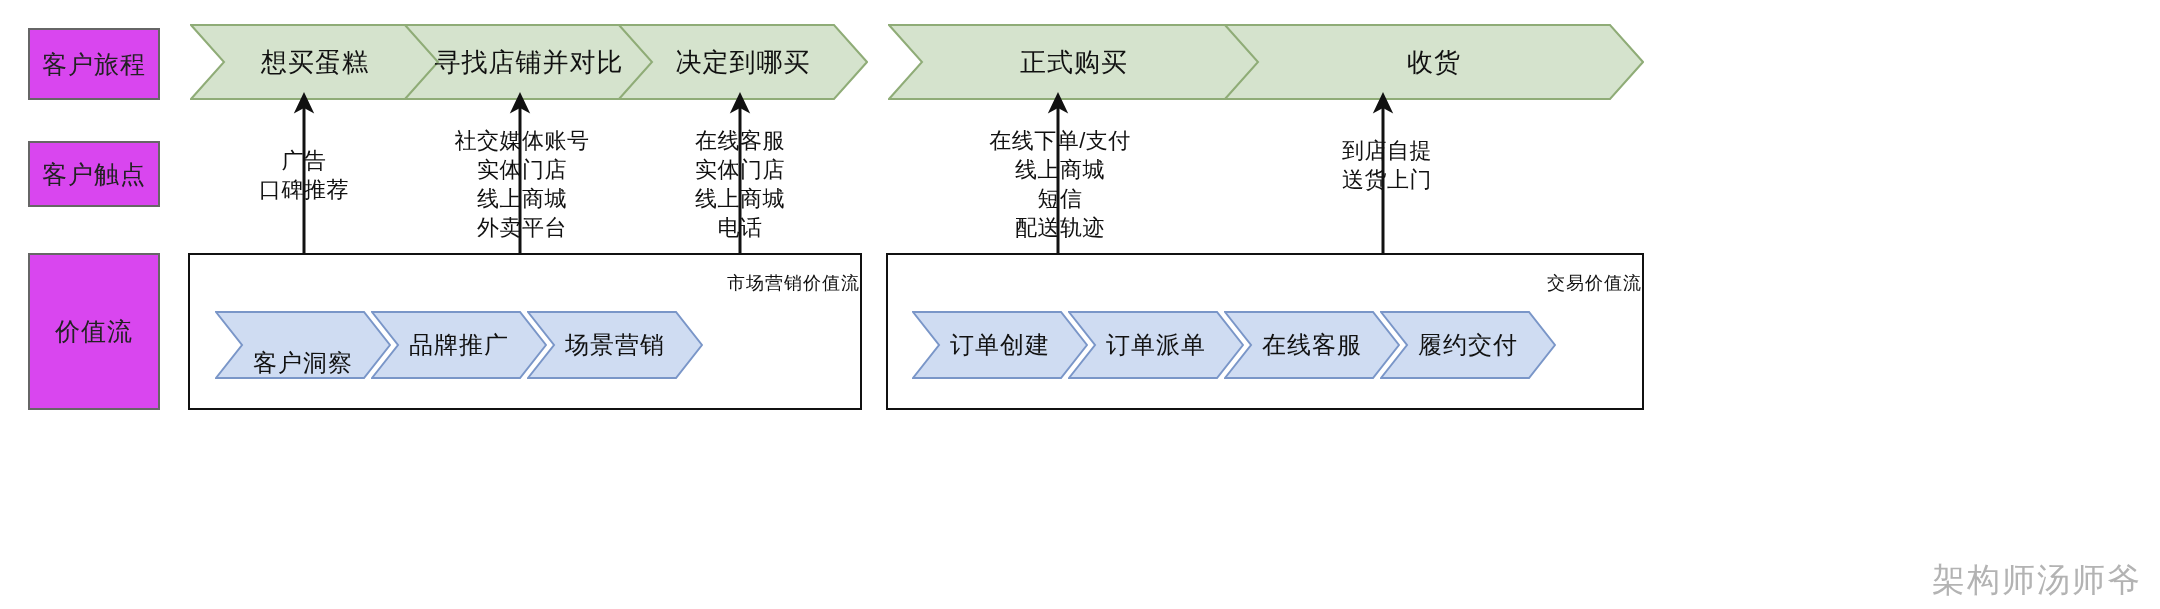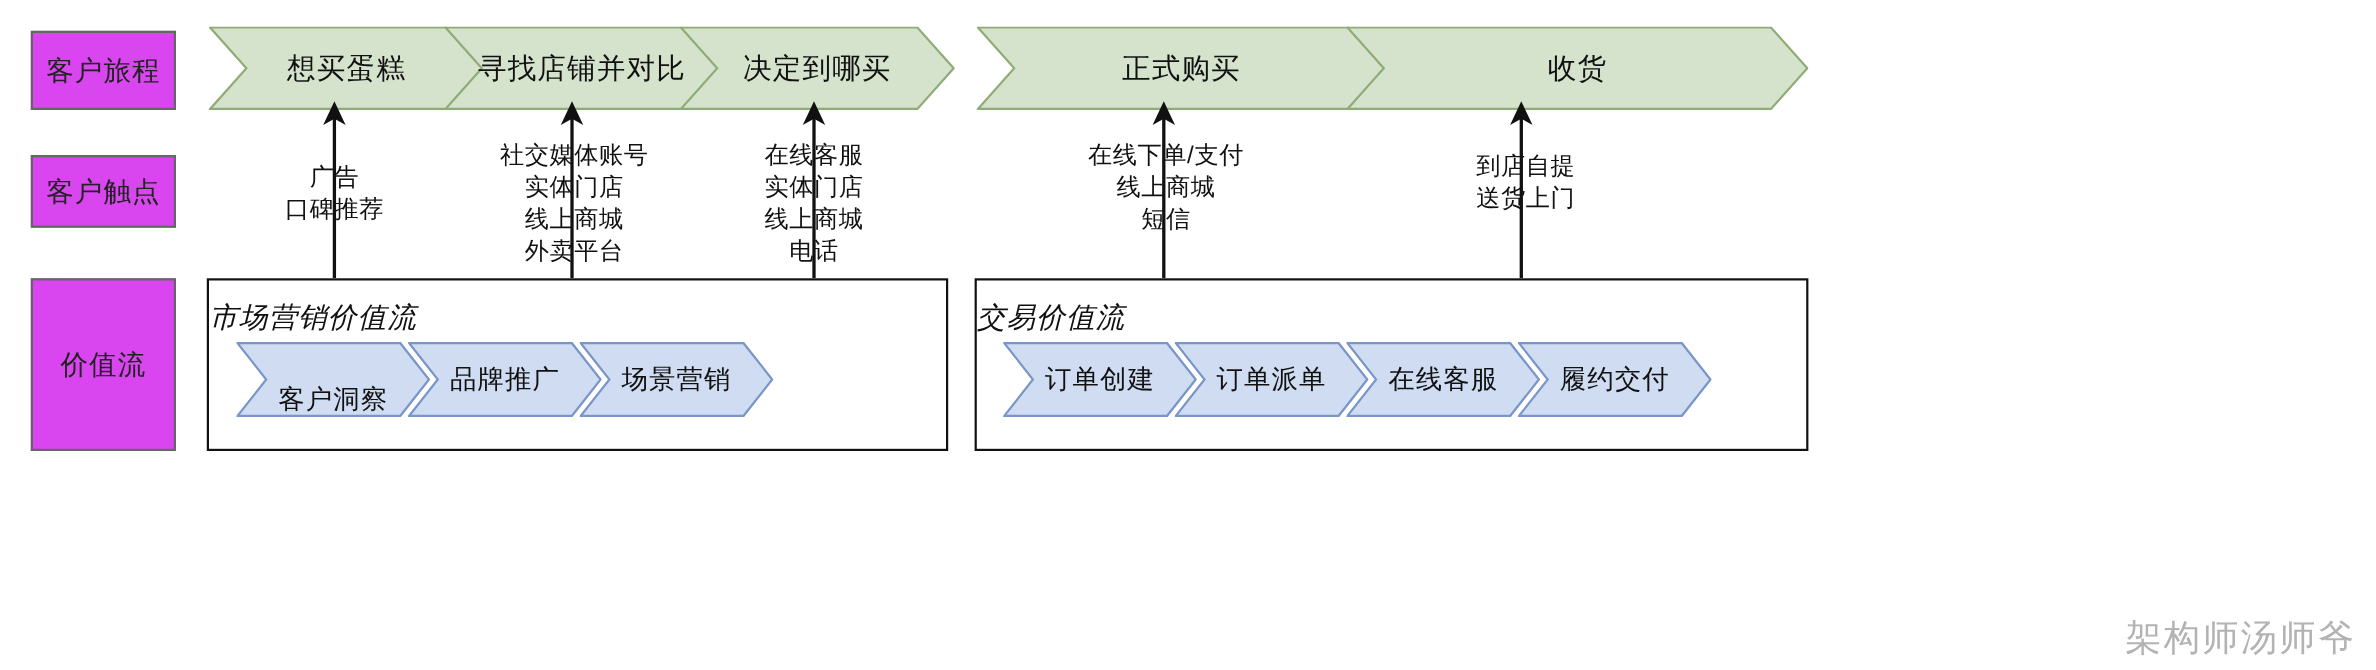--- a/index.html
+++ b/index.html
@@ -86,25 +86,24 @@
   .vs-box {
     position: absolute;
     box-sizing: border-box;
     border: 2px solid #111111;
     background: #ffffff;
   }
   .vs-title {
     position: absolute;
     left: 0;
     right: 0;
-    text-align: left;
-    font-size: 26px;
+    text-align: right;
+    font-size: 18px;
     color: #111111;
     letter-spacing: 1px;
-    font-style: italic;
   }
 
   
   #watermark {
     position: absolute;
     right: 18px;
     bottom: 6px;
     font-size: 33px;
     color: #9a9a9a;
     opacity: 0.75;
@@ -180,20 +179,21 @@
     <div>在线客服</div>
     <div>实体门店</div>
     <div>线上商城</div>
     <div>电话</div>
   </div>
 
   <div class="touch-block" style="left:960px; top:126px; width:200px;">
     <div>在线下单/支付</div>
     <div>线上商城</div>
     <div>短信</div>
+    <div>配送轨迹</div>
   </div>
 
   <div class="touch-block" style="left:1297px; top:136px; width:180px;">
     <div>到店自提</div>
     <div>送货上门</div>
   </div>
 
   <svg id="connectors" viewBox="0 0 2160 609">
     <defs>
       <marker id="arrowhead" markerWidth="8" markerHeight="8" refX="3.2" refY="4" orient="auto" markerUnits="strokeWidth">

